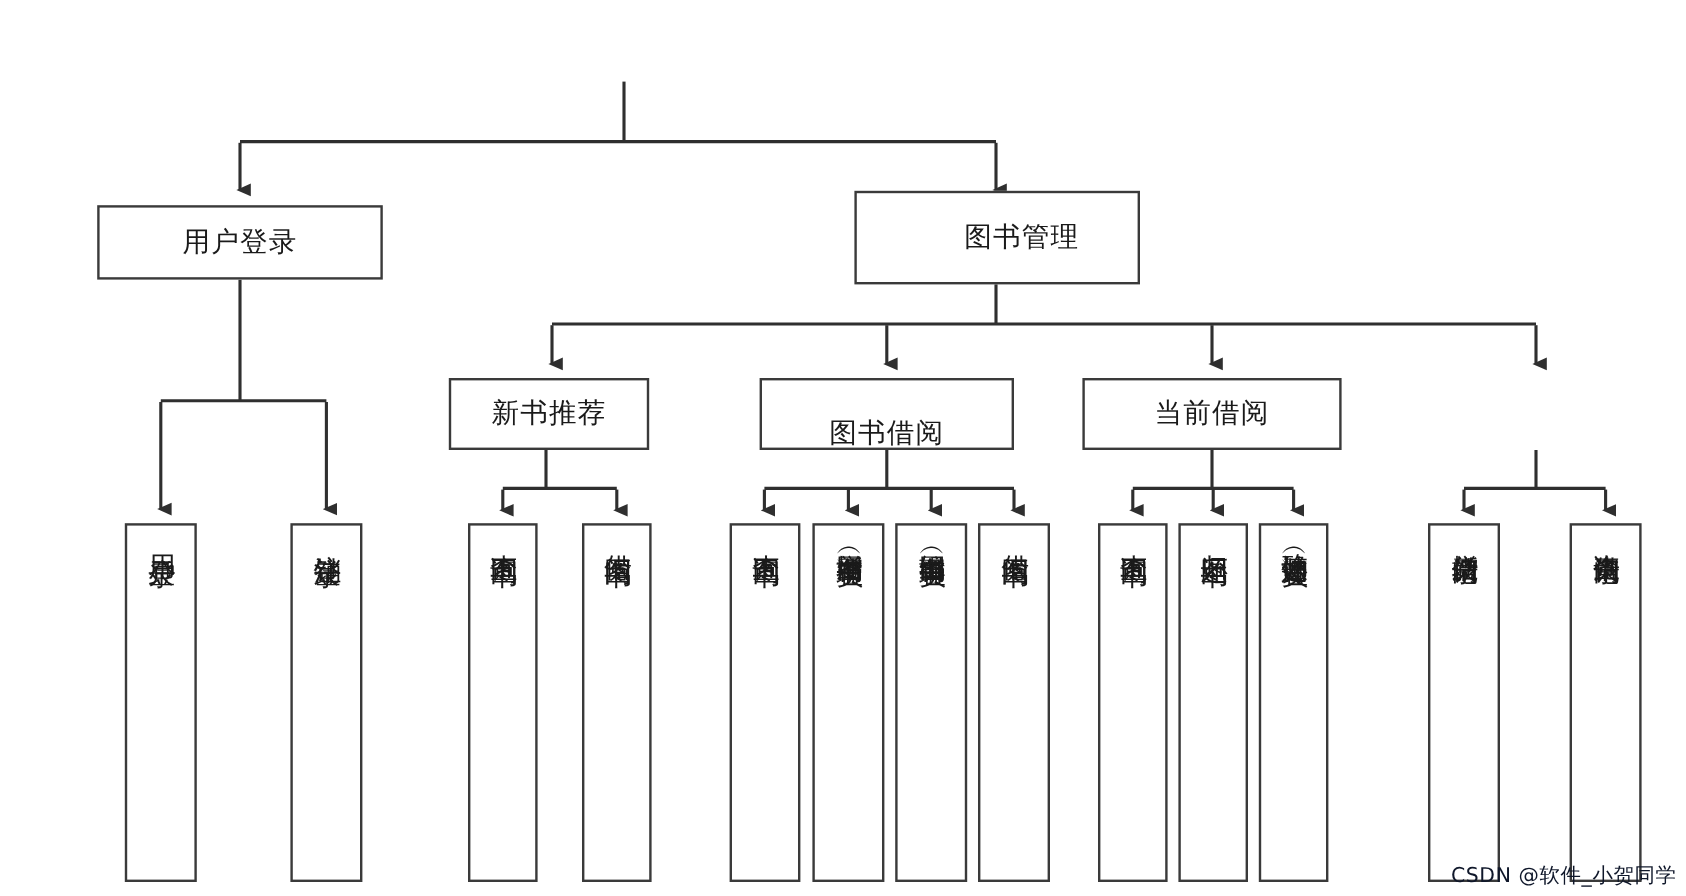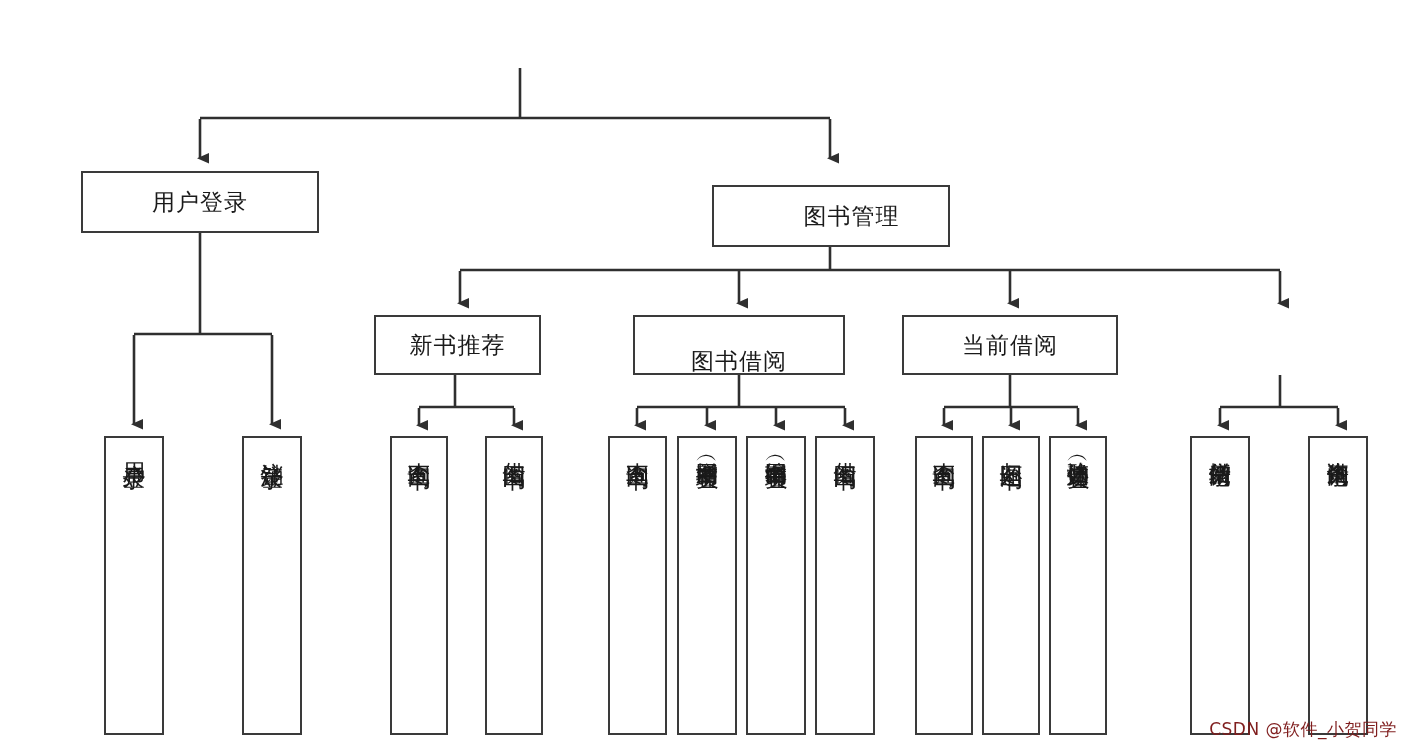--- a/index.html
+++ b/index.html
@@ -66,21 +66,21 @@
   }
   .node.vert.tall-text .node-label {
     font-size: 22px;
     letter-spacing: 1px;
   }
   #watermark {
     position: absolute;
     right: 8px;
     bottom: 6px;
     font-size: 17px;
-    color: #7f1d1d;
+    color: #0f172a;
     letter-spacing: 0.5px;
     white-space: nowrap;
     user-select: none;
   }
 </style>
 </head>
 <body>
 
 <div id="diagram-root">
 
@@ -131,21 +131,21 @@
       <path d="M1220,407 L1338,407"></path>
       <path d="M1220,408 L1220,425" marker-end="url(#arrow)"></path>
       <path d="M1338,408 L1338,425" marker-end="url(#arrow)"></path>
     </g>
   </svg>
 
 
   <div class="node horiz" style="left:81px; top:171px; width:238px; height:62px;">
     <span class="node-label">用户登录</span>
   </div>
-  <div class="node horiz" style="left:712px; top:185px; width:238px; height:62px;padding-left:41px;">
+  <div class="node horiz" style="left:712px; top:159px; width:238px; height:78px;padding-left:41px;">
     <span class="node-label">图书管理</span>
   </div>
 
   <div class="node horiz" style="left:374px; top:315px; width:167px; height:60px;">
     <span class="node-label">新书推荐</span>
   </div>
   <div class="node horiz" style="left:633px; top:315px; width:212px; height:60px;align-items:flex-end;">
     <span class="node-label">图书借阅</span>
   </div>
   <div class="node horiz" style="left:902px; top:315px; width:216px; height:60px;">

